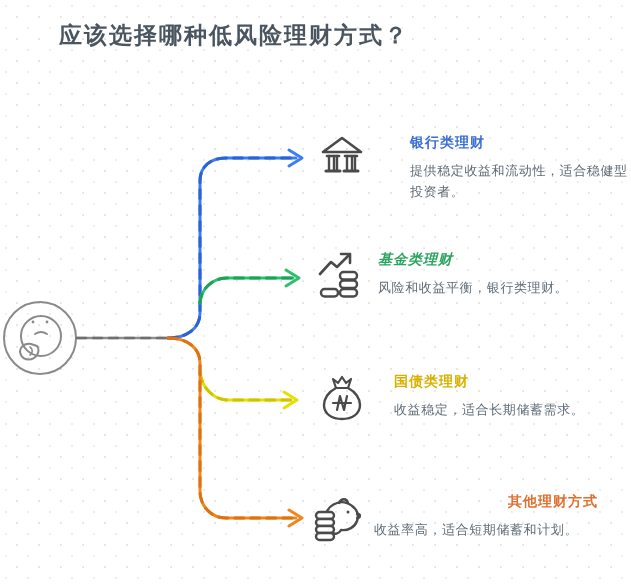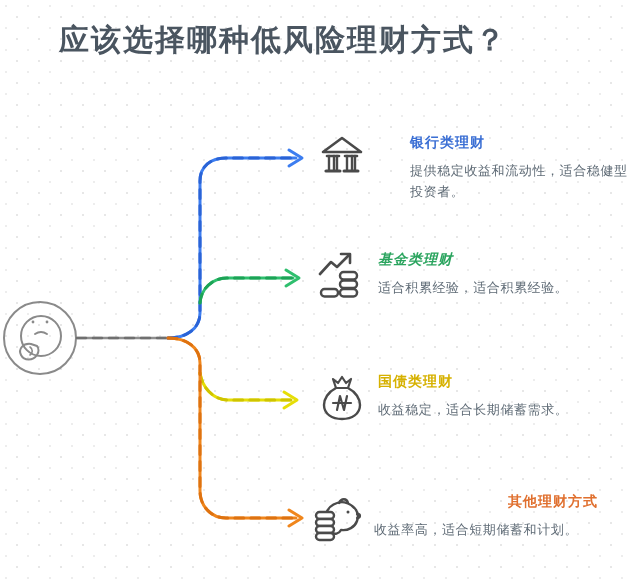--- a/index.html
+++ b/index.html
@@ -7,21 +7,21 @@
   .canvas{
     position:relative;width:631px;height:585px;overflow:hidden;background-color:#ffffff;
     background-image:
       radial-gradient(#e7e7e7 1.2px, transparent 1.4px),
       radial-gradient(#ededed 1.1px, transparent 1.3px);
     background-size:22px 22px,22px 22px;
     background-position:6px 6px,17px 17px;
   }
   .page-title{
     position:absolute;left:59px;top:20px;margin:0;
-    font-size:30px;font-weight:bold;letter-spacing:2px;
+    font-size:23px;font-weight:bold;letter-spacing:2px;
   }
   svg.links{position:absolute;left:0;top:0;}
   svg.links path{fill:none;stroke-linecap:round;stroke-linejoin:round;}
   svg.links path.base{stroke-width:3;}
   svg.links path.dash{stroke-width:3;stroke-dasharray:9 7;}
   svg.links path.stem{stroke-width:2.5;}
   svg.links path.stemdash{stroke-width:2.5;stroke-dasharray:9 7;}
   svg.links path.arrow{stroke-width:3;}
   .branch{position:absolute;display:flex;align-items:flex-start;}
   .branch .iconbox{width:52px;height:52px;flex:0 0 52px;}
@@ -104,25 +104,25 @@
         <path d="M4,24 L15,12 L21,17 L33,5" stroke-width="2.6"></path>
         <path d="M25,4 H34 V13" stroke-width="2.6"></path>
         <rect x="24" y="22" width="17" height="7.5" rx="3.5" stroke-width="2.4" fill="#ffffff"></rect>
         <rect x="24" y="30.5" width="17" height="7.5" rx="3.5" stroke-width="2.4" fill="#ffffff"></rect>
         <rect x="24" y="39" width="17" height="7.5" rx="3.5" stroke-width="2.4" fill="#ffffff"></rect>
         <rect x="5" y="39" width="17" height="7.5" rx="3.5" stroke-width="2.4" fill="#ffffff"></rect>
       </svg>
     </div>
     <div class="txt">
       <div class="b-title" style="color: rgb(42, 164, 94); font-style: italic;">基金类理财</div>
-      <div class="b-desc" style="color: rgb(95, 107, 118);">适合积累经验，适合积累经验。</div>
+      <div class="b-desc" style="color: rgb(95, 107, 118);">风险和收益平衡，银行类理财。</div>
     </div>
   </div>
 
-  <div class="branch" style="left:316px;top:372px;">
+  <div class="branch" style="left:316px;top:372px;gap:16px;">
     <div class="iconbox">
       <svg width="52" height="52" viewBox="0 0 52 52" fill="none" stroke-linecap="round" stroke-linejoin="round" stroke="currentColor" style="color: rgb(74, 74, 74);">
         <path d="M20,16 C12,20 8,27 8,33 C8,42 16,47 26,47 C36,47 44,42 44,33 C44,27 40,20 32,16" stroke-width="2.4"></path>
         <path d="M20,16 L17,7 L22,11 L26,5 L30,11 L35,7 L32,16 Z" stroke-width="2.2"></path>
         <path d="M21,38 L24,24 M28,38 L31,24 M24,24 L28,38" stroke-width="2.2"></path>
         <path d="M17,31 H35" stroke-width="2.2"></path>
       </svg>
     </div>
     <div class="txt">
       <div class="b-title" style="color: rgb(214, 177, 0);">国债类理财</div>

